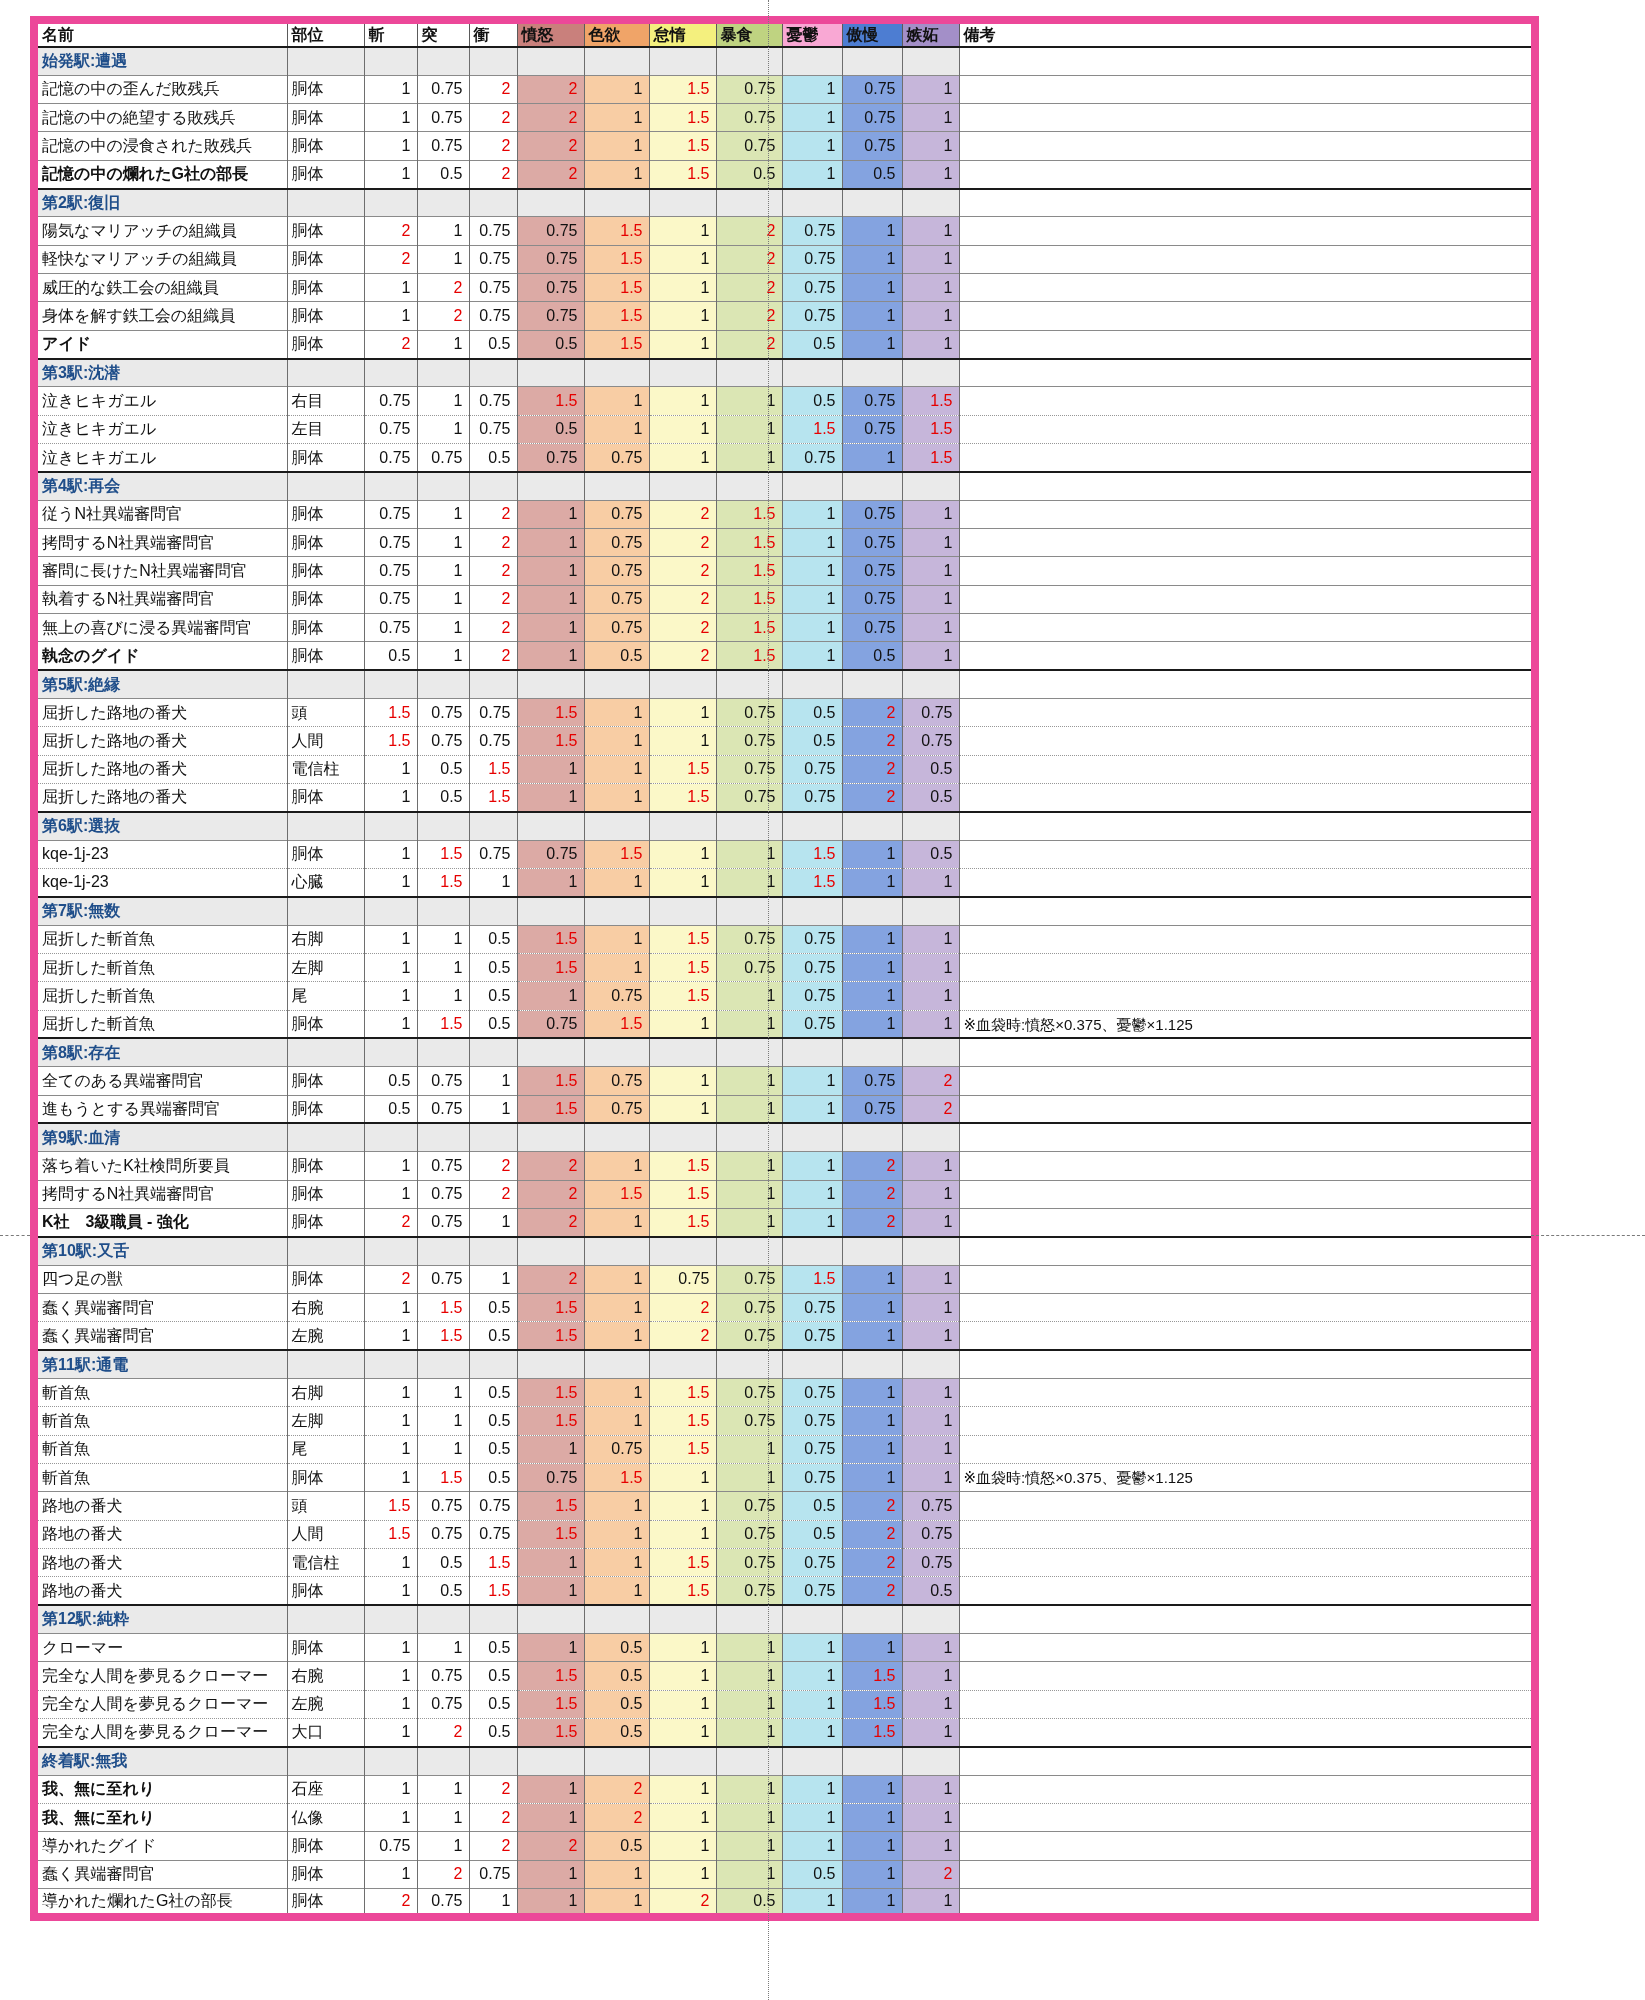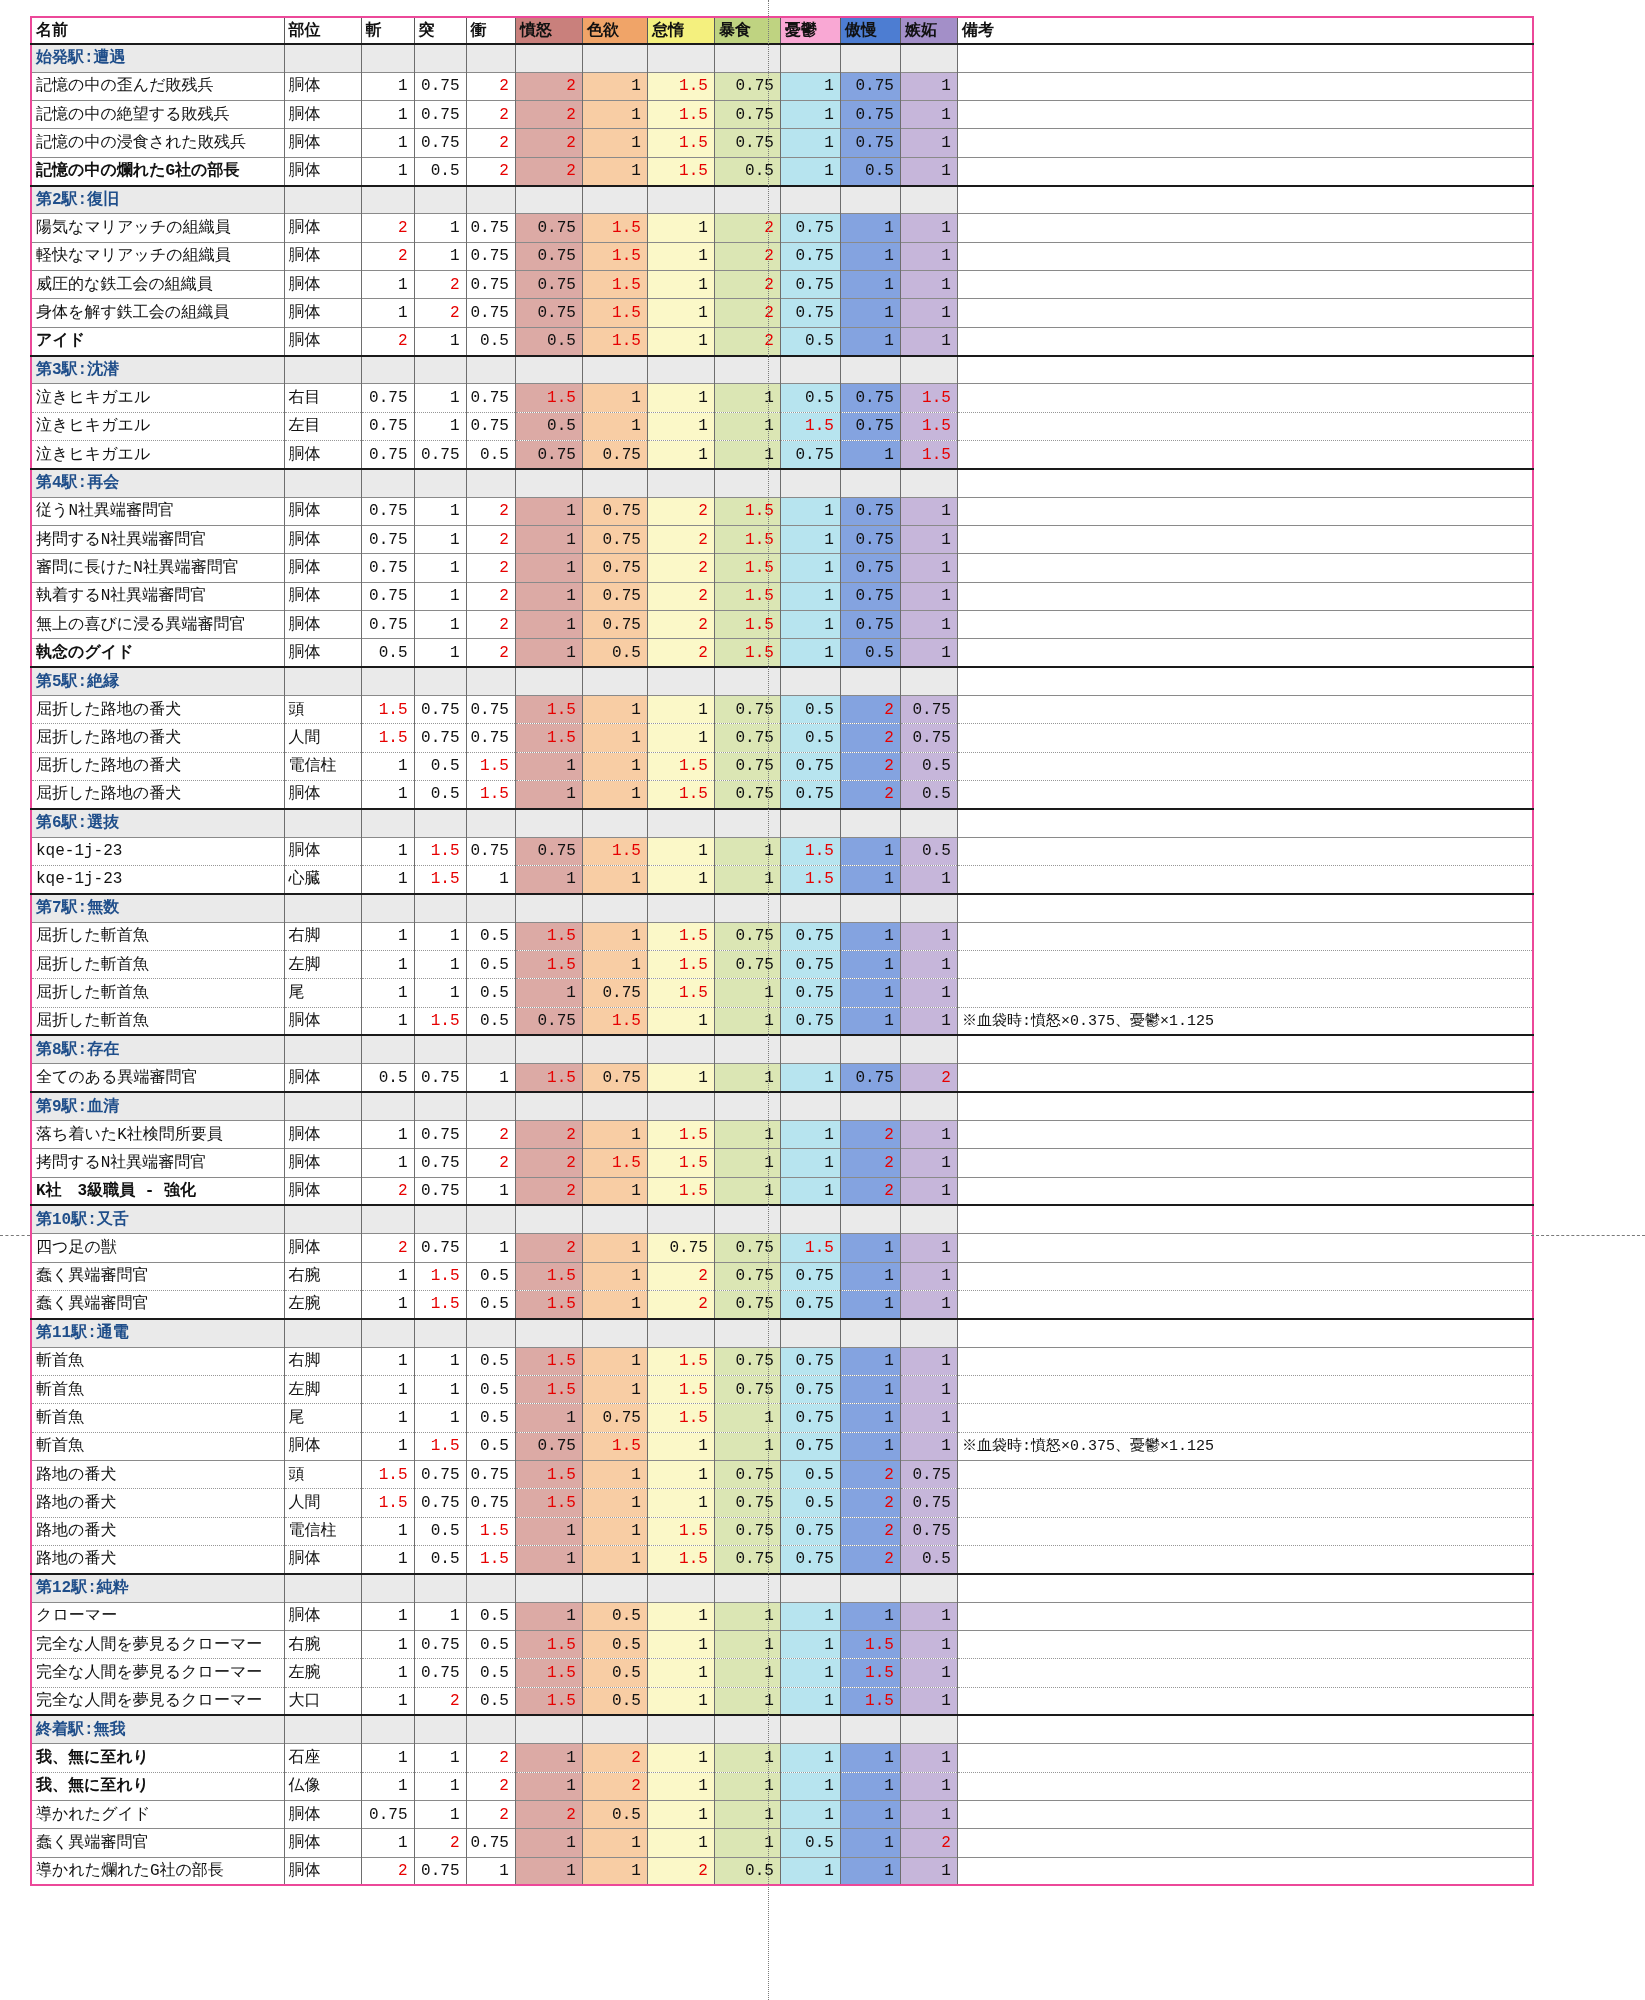--- a/index.html
+++ b/index.html
@@ -4,21 +4,21 @@
 <style>
   html,body{margin:0;padding:0;}
   body{
     width:1645px;height:2000px;position:relative;background:#ffffff;
     font-family:"Liberation Sans","DejaVu Sans",sans-serif;color:#111;
     overflow:hidden;
   }
   table.sheet{
     position:absolute;left:30px;top:16px;
     border-collapse:collapse;table-layout:fixed;
-    border:2px solid #ec4899;background:#fff;font-family:Liberation Mono, monospace;
+    border:8px solid #ec4899;background:#fff;
   }
   th,td{
     overflow:hidden;white-space:nowrap;padding:0 4px;
     font-size:16px;line-height:1;vertical-align:middle;
   }
   thead tr{height:27px;}
   tbody tr{height:28.34px;}
   th{
     font-weight:bold;text-align:left;
     border:1px solid #5a5a5a;border-bottom:2px solid #1a1a1a;
@@ -630,20 +630,35 @@
         <td class="num">1</td>
         <td class="num red" style="background: rgb(220, 170, 165);">1.5</td>
         <td class="num" style="background: rgb(248, 205, 164);">0.75</td>
         <td class="num" style="background: rgb(251, 248, 200);">1</td>
         <td class="num" style="background: rgb(219, 230, 180);">1</td>
         <td class="num" style="background: rgb(183, 228, 239);">1</td>
         <td class="num" style="background: rgb(132, 163, 224);">0.75</td>
         <td class="num red" style="background: rgb(198, 182, 218);">2</td>
         <td class="note-cell"></td>
       </tr>
+      <tr class="solid">
+        <td>進もうとする異端審問官</td>
+        <td>胴体</td>
+        <td class="num">0.5</td>
+        <td class="num">0.75</td>
+        <td class="num">1</td>
+        <td class="num red" style="background: rgb(220, 170, 165);">1.5</td>
+        <td class="num" style="background: rgb(248, 205, 164);">0.75</td>
+        <td class="num" style="background: rgb(251, 248, 200);">1</td>
+        <td class="num" style="background: rgb(219, 230, 180);">1</td>
+        <td class="num" style="background: rgb(183, 228, 239);">1</td>
+        <td class="num" style="background: rgb(132, 163, 224);">0.75</td>
+        <td class="num red" style="background: rgb(198, 182, 218);">2</td>
+        <td class="note-cell"></td>
+      </tr>
       <tr class="section">
         <td class="section-title">第9駅:血清</td>
         <td></td>
         <td></td>
         <td></td>
         <td></td>
         <td></td>
         <td></td>
         <td></td>
         <td></td>

